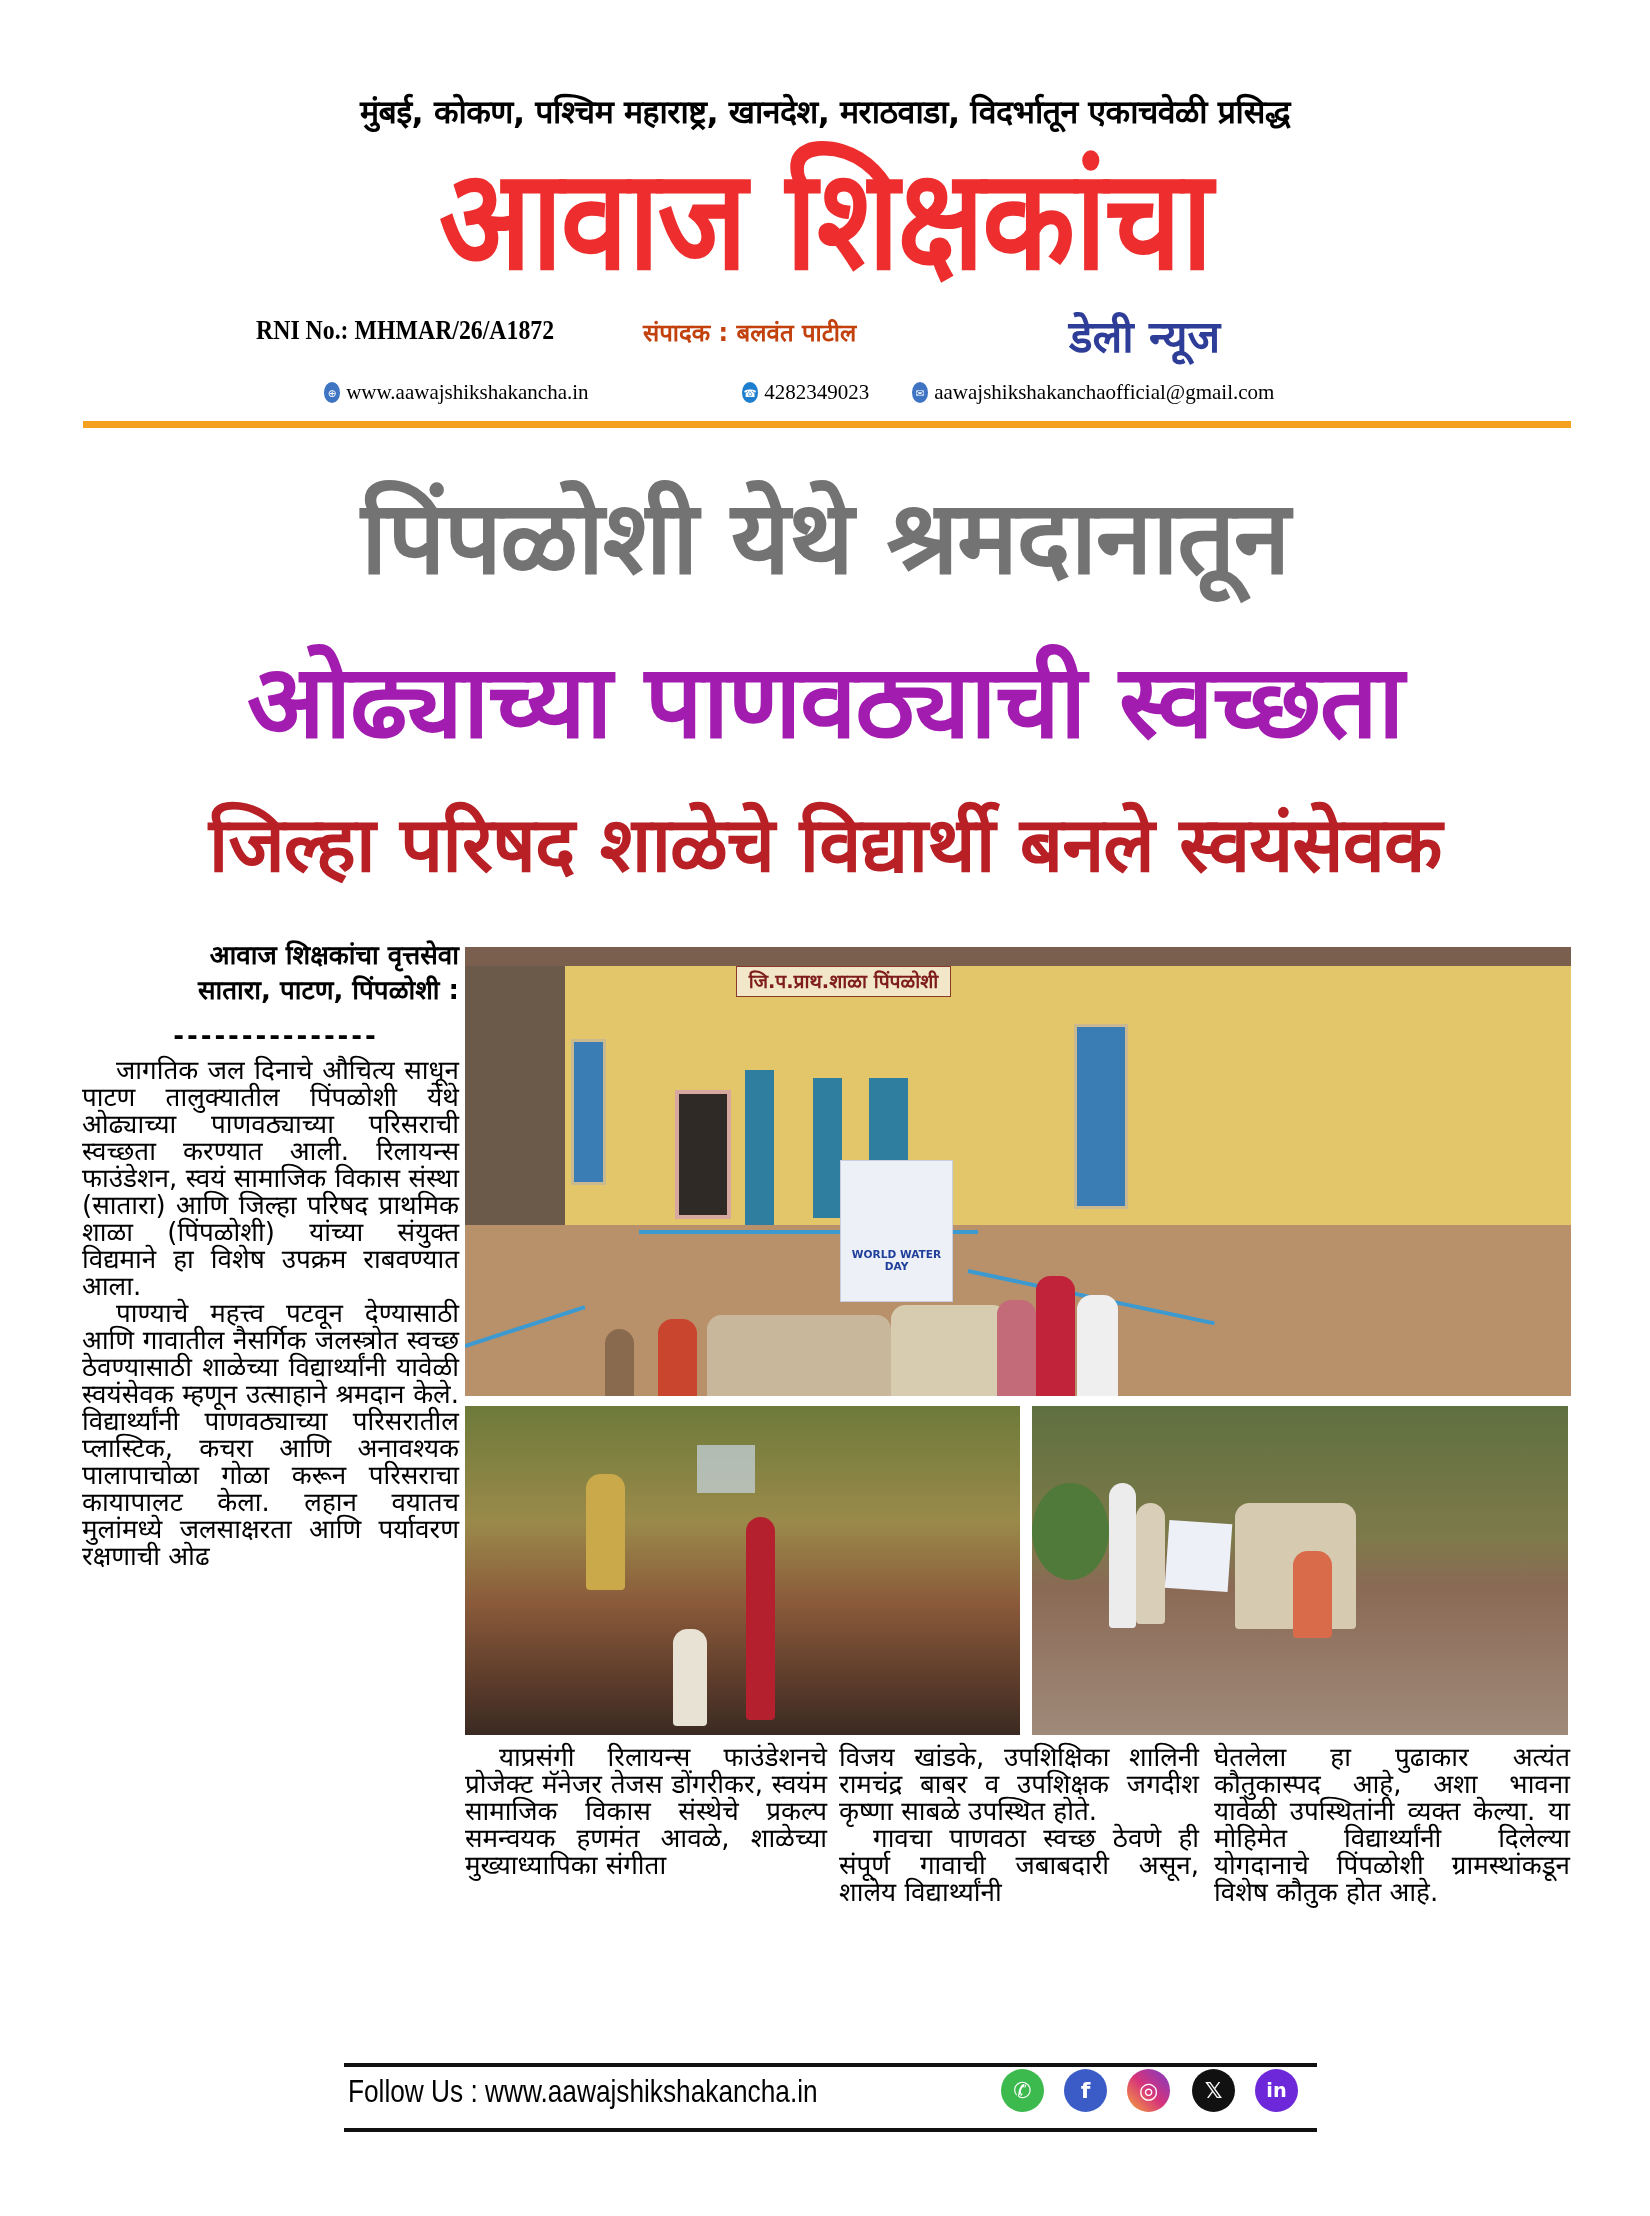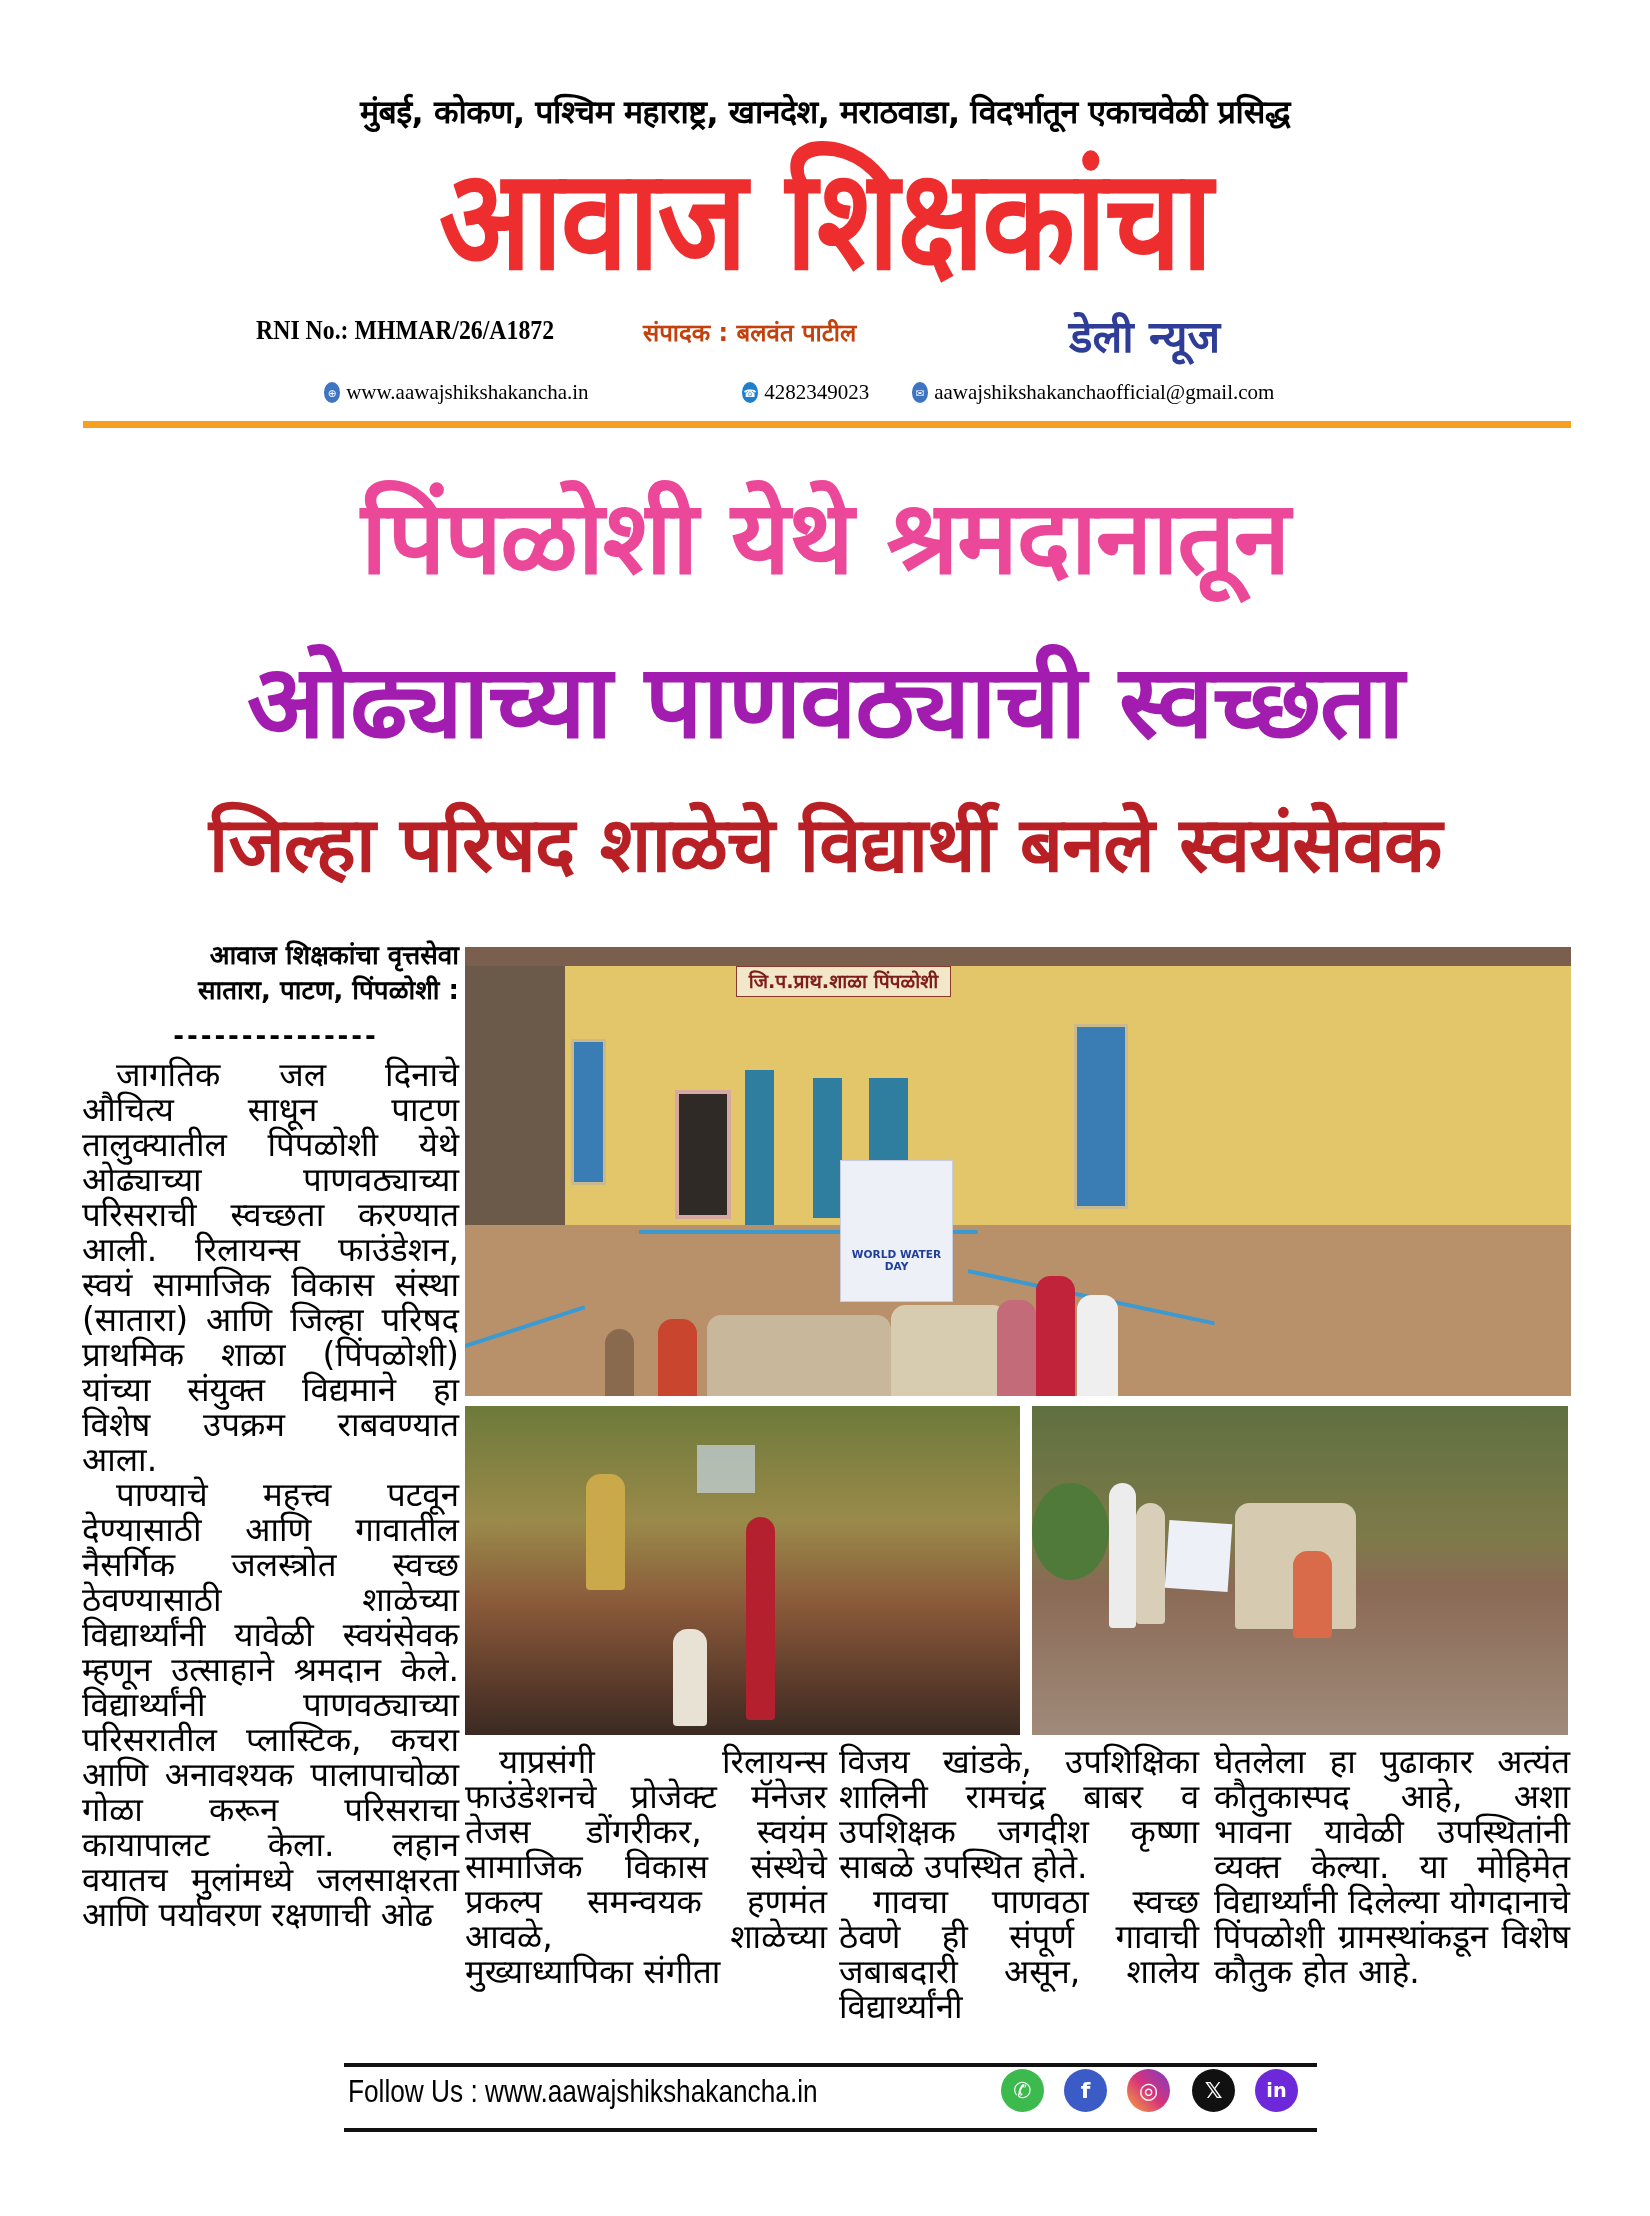--- a/index.html
+++ b/index.html
@@ -11,28 +11,28 @@
   .brand { left: 0; width: 1650px; top: 160px; text-align: center; font-size: 121px; font-weight: bold; color: #ee2e2e; line-height: 1; letter-spacing: -1.9px; transform: scaleY(1.15); }
   .rni { left: 256px; top: 314px; font-family: "Liberation Serif", serif; font-size: 28px; font-weight: bold; transform: scaleX(0.85); transform-origin: left; }
   .editor { left: 643px; top: 315px; font-size: 24px; font-weight: bold; color: #c2410c; }
   .daily { left: 1069px; top: 305px; font-size: 44px; font-weight: bold; color: #2e3d98; }
 
   .contact-row { top: 378px; height: 29px; font-family: "Liberation Serif", serif; font-size: 21px; display: flex; align-items: center; }
   .ico-circle { width: 16.4px; height: 21px; border-radius: 50%; background: #3f74c2; display: inline-flex; align-items: center; justify-content: center; color: #fff; font-size: 10.6px; margin-right: 5.8px; font-family: "DejaVu Sans", sans-serif; }
   .rule-orange { left: 83px; top: 421px; width: 1488px; height: 6.8px; background: #f5a11f; }
 
   
-  .headline1 { left: 0; width: 1650px; top: 484px; text-align: center; font-size: 102px; font-weight: bold; color: #ec4899; line-height: 1.05; letter-spacing: -1.5px; }
+  .headline1 { left: 0; width: 1650px; top: 484px; text-align: center; font-size: 102px; font-weight: bold; color: #737373; line-height: 1.05; letter-spacing: -1.5px; }
   .headline2 { left: 0; width: 1650px; top: 648px; text-align: center; font-size: 102px; font-weight: bold; color: #a21caf; line-height: 1.05; letter-spacing: -1.5px; }
   .subhead { left: 0; width: 1650px; top: 805px; text-align: center; font-size: 76px; font-weight: bold; color: #b82025; line-height: 1.05; letter-spacing: -1px; }
 
   
   .dateline { left: 82px; width: 377px; top: 938px; text-align: right; font-size: 26px; font-weight: bold; line-height: 1.35; }
   .dash-line { left: 102px; width: 348px; top: 1021px; font-size: 26px; font-weight: bold; letter-spacing: 2.9px; text-align: center; }
-  .col { font-size: 33px; line-height: 35px; text-align: justify; }
+  .col { font-size: 26px; line-height: 27px; text-align: justify; }
   .col p { margin: 0; }
   .col p.indent { text-indent: 34px; }
   .col-left { left: 82px; width: 377px; top: 1057px; }
   .col-b1 { left: 465px; width: 362px; top: 1744px; }
   .col-b2 { left: 839px; width: 360px; top: 1744px; }
   .col-b3 { left: 1214px; width: 356px; top: 1744px; }
 
   
   .photo { overflow: hidden; }
   .photo-main { left: 465px; top: 947px; width: 1106px; height: 449px;

